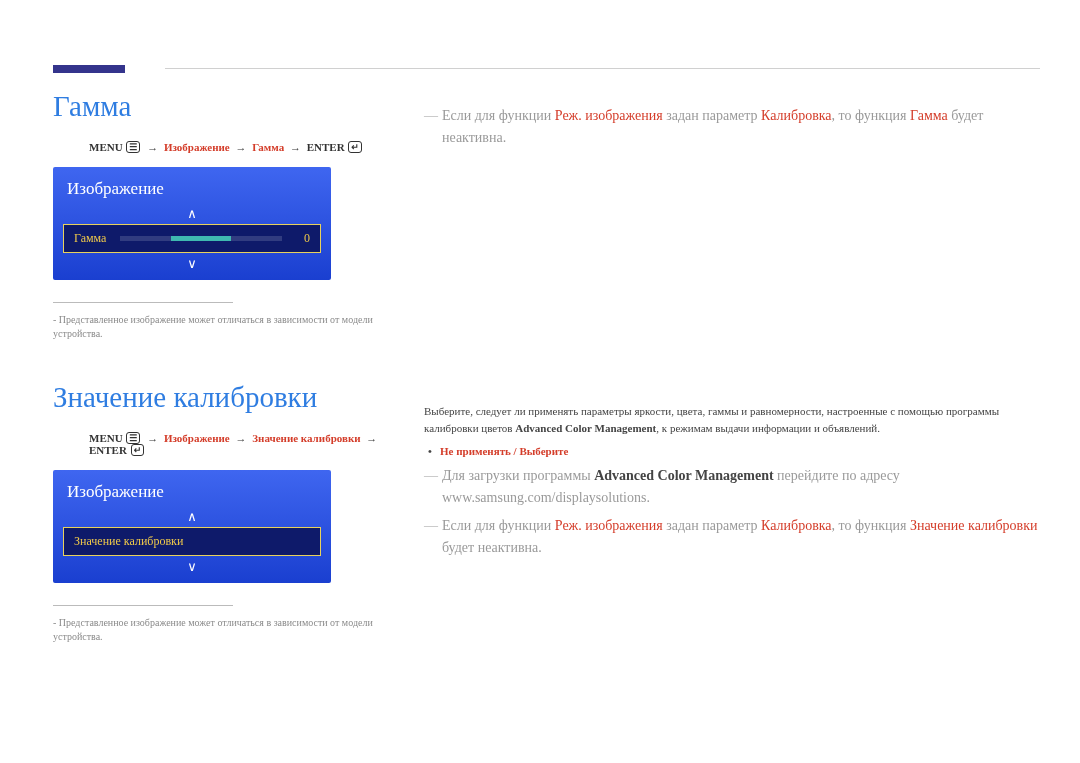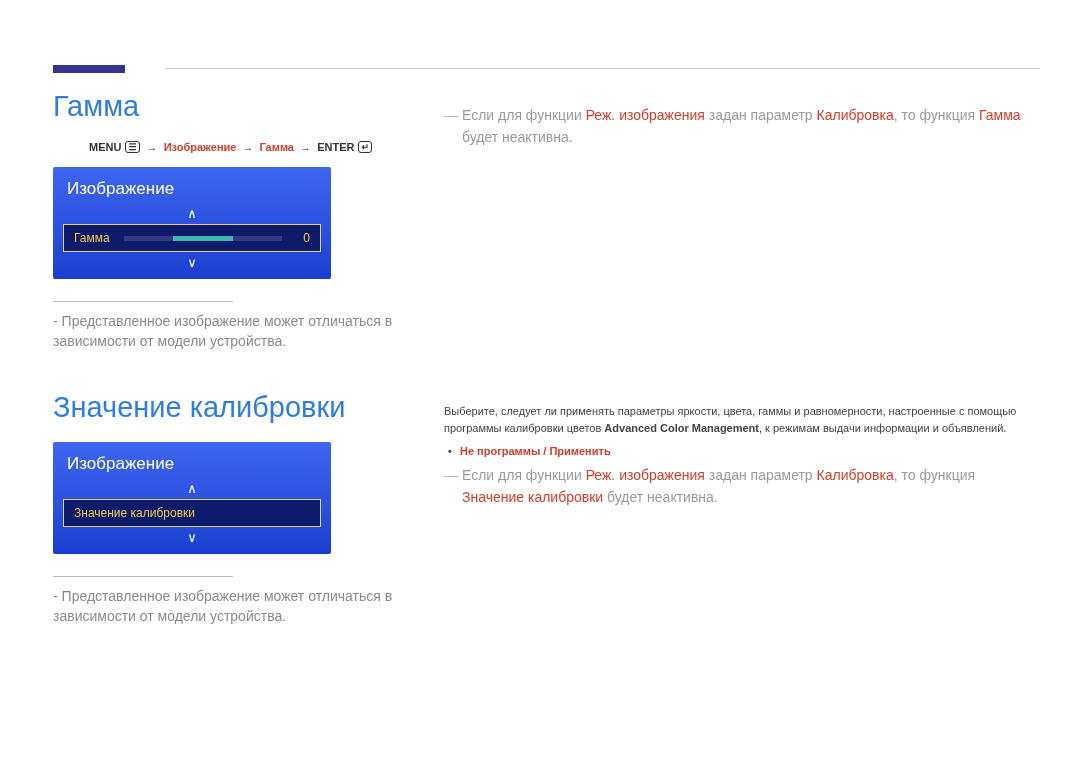--- a/index.html
+++ b/index.html
@@ -23,21 +23,22 @@
   .top-rule {
     position: absolute;
     top: 68px;
     left: 165px;
     right: 40px;
     border-top: 1px solid #d0d0d0;
   }
   .page {
     padding: 90px 40px 0 53px;
     display: flex;
-    gap: 36px;
+    gap: 16px;
+    font-family: Liberation Serif, serif;
   }
   .col-left {
     width: 355px;
     flex-shrink: 0;
   }
   .col-right {
     flex: 1;
     padding-top: 15px;
   }
   h1.section-title {
@@ -118,21 +119,21 @@
     padding: 6px 10px;
     color: #f0c94a;
     font-size: 12px;
   }
   .div-line {
     width: 180px;
     border-top: 1px solid #bbb;
     margin: 0 0 10px 0;
   }
   .footnote {
-    font-size: 14px;
+    font-size: 10px;
     color: #8a8a8a;
     line-height: 1.4;
     margin-bottom: 30px;
   }
   .footnote::before {
     content: "- ";
   }
   .body-text {
     font-size: 11px;
     line-height: 1.55;
@@ -208,20 +209,31 @@
       </div>
       <div class="osd-arrow" style="padding-bottom:10px;">∨</div>
     </div>
 
     <div class="div-line"></div>
     <div class="footnote">Представленное изображение может отличаться в зависимости от модели устройства.</div>
 
     <div class="section2-left">
       <h1 class="section-title">Значение калибровки</h1>
 
+      <div class="breadcrumb">
+        <span>MENU</span>
+        <span class="icon-box">☰</span>
+        <span class="arrow">→</span>
+        <span class="red">Изображение</span>
+        <span class="arrow">→</span>
+        <span class="red">Значение калибровки</span>
+        <span class="arrow">→</span>
+        <span>ENTER</span>
+        <span class="icon-box">↵</span>
+      </div>
 
       <div class="osd">
         <div class="osd-title">Изображение</div>
         <div class="osd-arrow">∧</div>
         <div class="osd-row-simple">
           <span>Значение калибровки</span>
         </div>
         <div class="osd-arrow" style="padding-bottom:10px;">∨</div>
       </div>
 
@@ -235,21 +247,24 @@
 
     <div class="dash-note">
       <span>Если для функции </span><span class="red">Реж. изображения</span><span> задан параметр </span><span class="red">Калибровка</span><span>, то функция </span><span class="red">Гамма</span><span> будет неактивна.</span>
     </div>
 
     <div class="section2-right" style="margin-top:255px;">
       <div class="body-text">
         <span>Выберите, следует ли применять параметры яркости, цвета, гаммы и равномерности, настроенные с помощью программы калибровки цветов </span><b>Advanced Color Management</b><span>, к режимам выдачи информации и объявлений.</span>
       </div>
 
-      <div class="bullet">Не программы / Применить</div>
-
+      <div class="bullet">Не применять / Выберите</div>
+
+      <div class="dash-note">
+        <span>Для загрузки программы </span><b>Advanced Color Management</b><span> перейдите по адресу www.samsung.com/displaysolutions.</span>
+      </div>
 
       <div class="dash-note">
         <span>Если для функции </span><span class="red">Реж. изображения</span><span> задан параметр </span><span class="red">Калибровка</span><span>, то функция </span><span class="red">Значение калибровки</span><span> будет неактивна.</span>
       </div>
     </div>
   </div>
 </div>
 
 </body></html>

